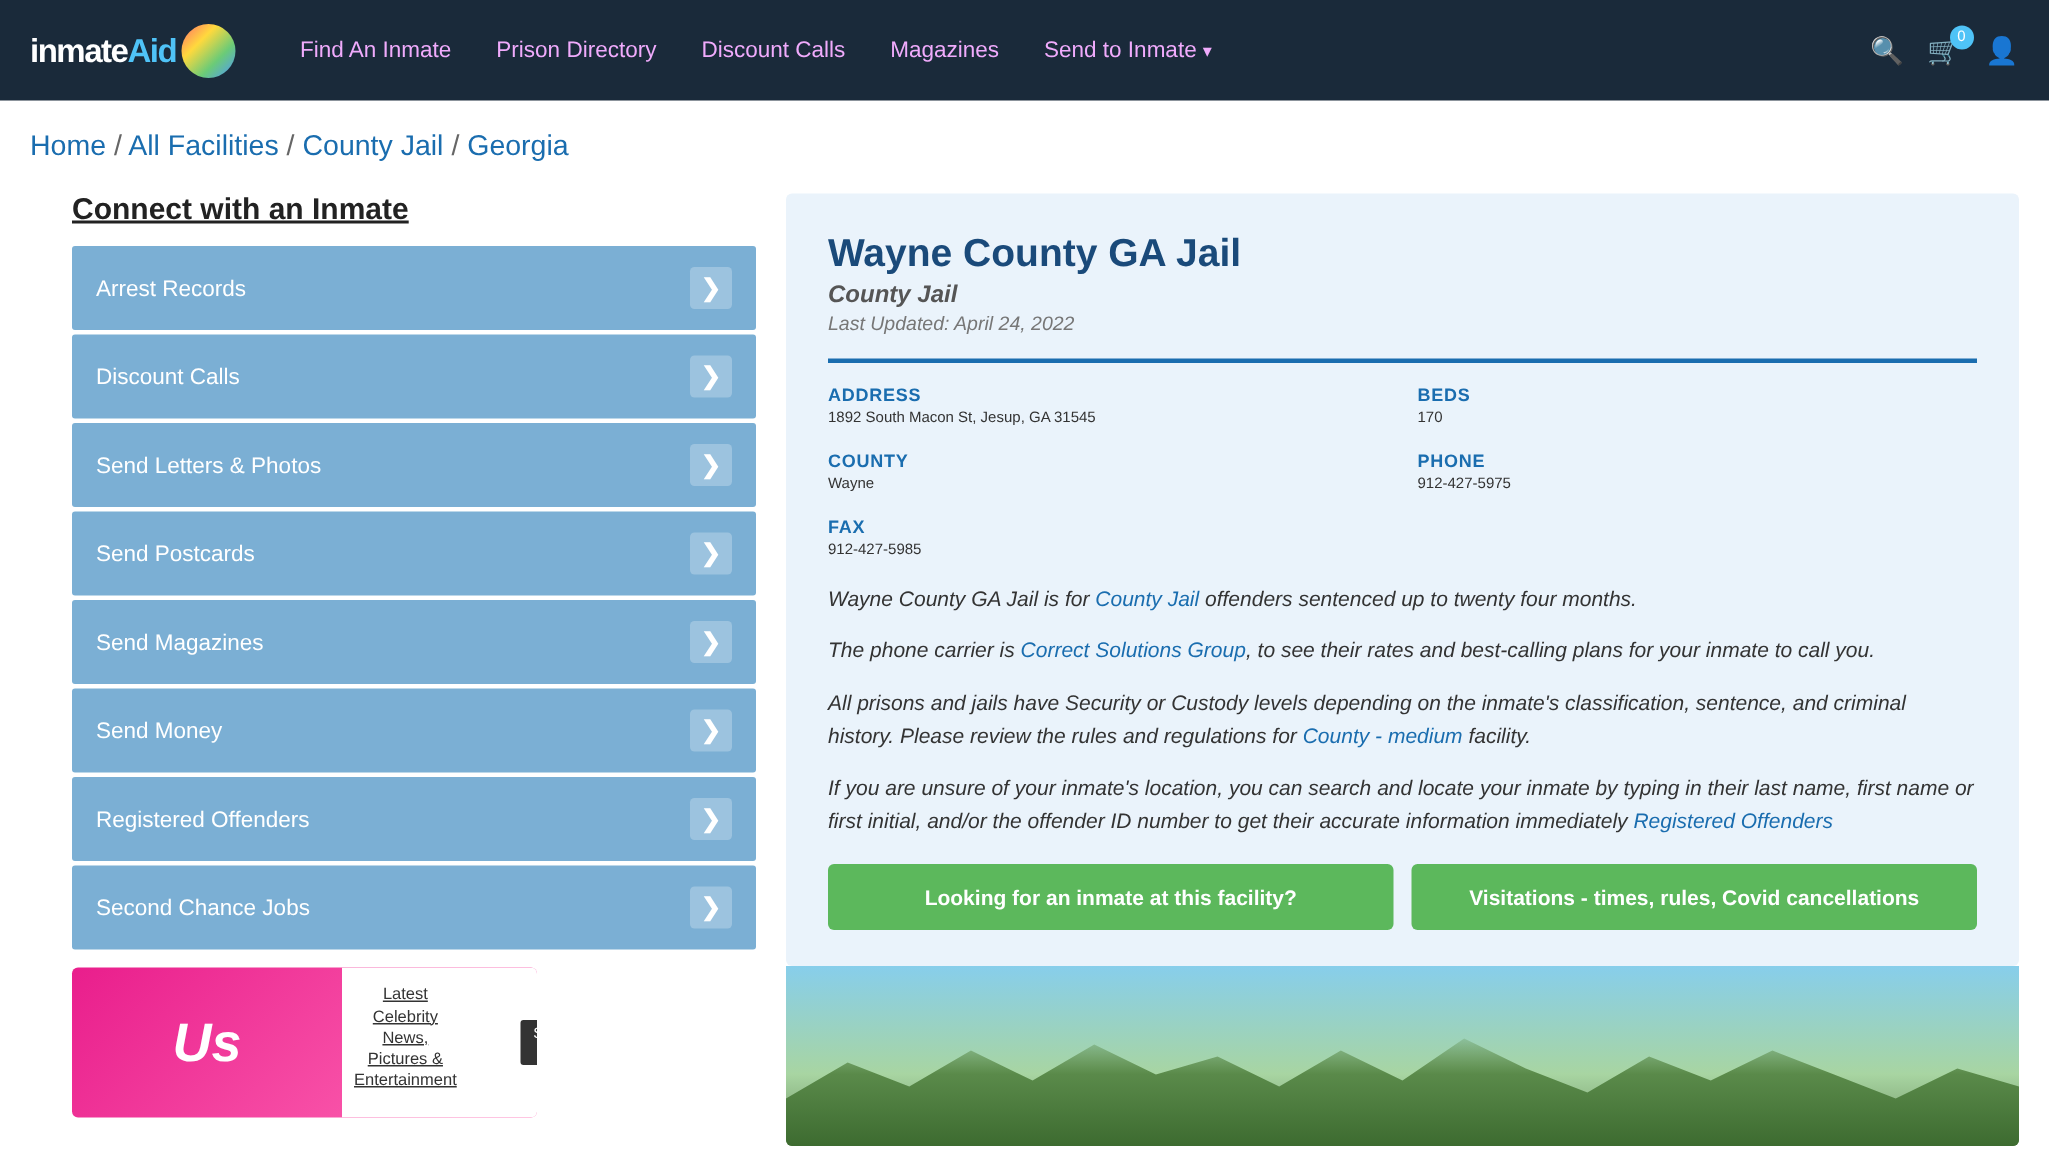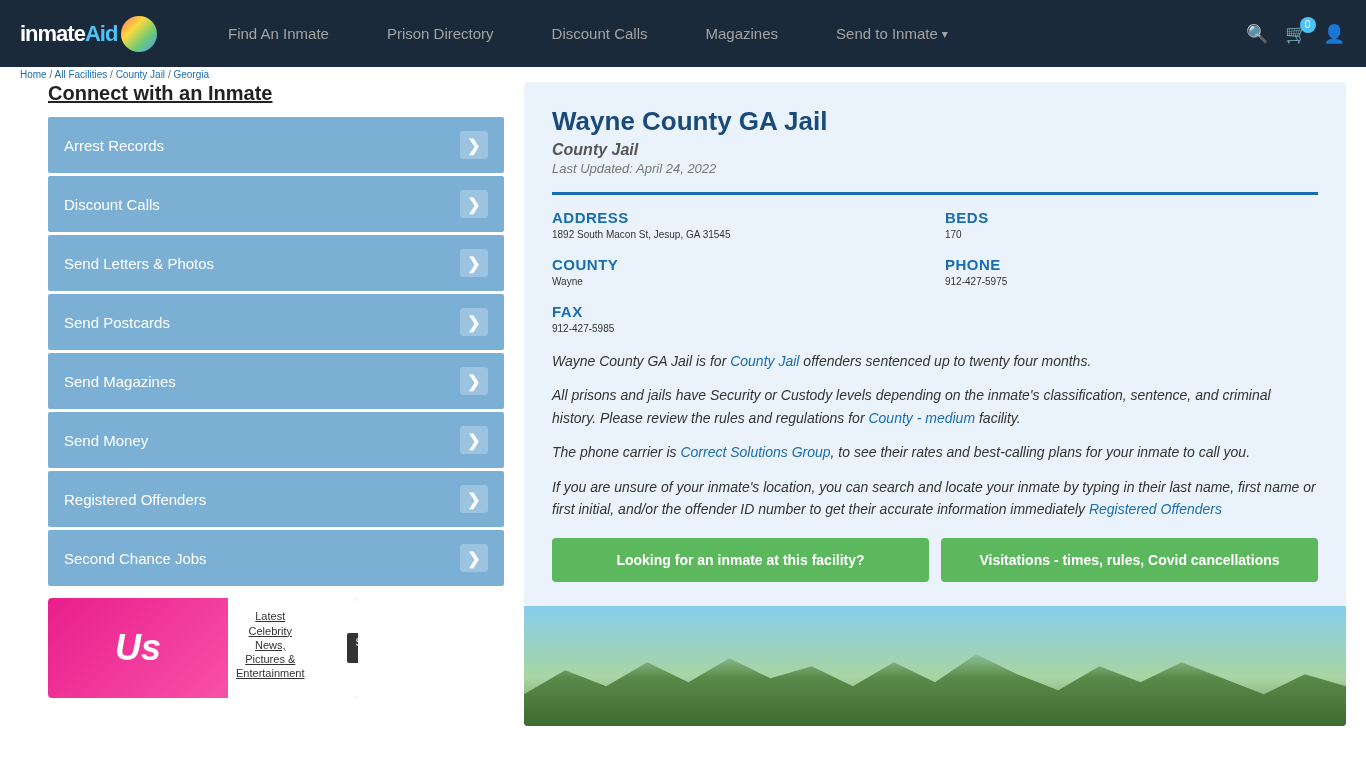--- a/index.html
+++ b/index.html
@@ -28,45 +28,44 @@
     .logo-text span { color: #4fc3f7; }
     .logo-icon {
       width: 36px; height: 36px;
       background: linear-gradient(135deg, #ff6b6b, #ffd93d, #6bcb77, #4d96ff);
       border-radius: 50%;
       margin-left: 4px;
       display: inline-block;
     }
     nav { display: flex; align-items: center; gap: 30px; flex: 1; }
     .nav-link {
-      color: #a3a3a3;
+      color: #f0abfc;
       text-decoration: none;
       font-size: 15px;
       white-space: nowrap;
       cursor: pointer;
-      margin-left: 28px;
     }
     .nav-dropdown { display: flex; align-items: center; gap: 4px; }
     .header-icons { display: flex; align-items: center; gap: 16px; margin-left: auto; }
     .header-icon { color: #ccc; font-size: 18px; cursor: pointer; position: relative; }
     .cart-badge {
       position: absolute;
       top: -6px; right: -8px;
       background: #4fc3f7;
       color: #fff;
       border-radius: 50%;
       width: 16px; height: 16px;
       font-size: 10px;
       display: flex; align-items: center; justify-content: center;
     }
 
     
     .breadcrumb {
-      padding: 2px 20px;
-      font-size: 10px;
+      padding: 20px 20px;
+      font-size: 19px;
     }
     .breadcrumb a { color: #1a6daf; text-decoration: none; }
     .breadcrumb span { color: #666; }
 
     
     .main-layout {
       display: flex;
       padding: 0 20px 20px 20px;
       gap: 20px;
       max-width: 1366px;
@@ -178,21 +177,21 @@
     }
     .info-grid {
       border-top: 3px solid #1a6daf;
       padding-top: 14px;
       display: grid;
       grid-template-columns: 1fr 1fr;
       gap: 16px 20px;
       margin-bottom: 16px;
     }
     .info-label {
-      font-size: 15px;
+      font-size: 12px;
       font-weight: bold;
       color: #1a6daf;
       letter-spacing: 0.5px;
       margin-bottom: 3px;
     }
     .info-value {
       font-size: 10px;
       color: #333;
     }
     .description-section { margin-top: 8px; }
@@ -355,24 +354,24 @@
           <div class="info-label">FAX</div>
           <div class="info-value">912-427-5985</div>
         </div>
       </div>
 
       <div class="description-section">
         <p class="desc-para">
           Wayne County GA Jail is for <a href="#">County Jail</a> offenders sentenced up to twenty four months.
         </p>
         <p class="desc-para">
-          All prisons and jails have Security or Custody levels depending on the inmate's classification, sentence, and criminal history. Please review the rules and regulations for <a href="#">County - medium</a> facility.
+          The phone carrier is <a href="#">Correct Solutions Group</a>, to see their rates and best-calling plans for your inmate to call you.
         </p>
         <p class="desc-para">
-          The phone carrier is <a href="#">Correct Solutions Group</a>, to see their rates and best-calling plans for your inmate to call you.
+          All prisons and jails have Security or Custody levels depending on the inmate's classification, sentence, and criminal history. Please review the rules and regulations for <a href="#">County - medium</a> facility.
         </p>
         <p class="desc-para">
           If you are unsure of your inmate's location, you can search and locate your inmate by typing in their last name, first name or first initial, and/or the offender ID number to get their accurate information immediately <a href="#">Registered Offenders</a>
         </p>
       </div>
 
       <div class="action-buttons">
         <button class="action-btn">Looking for an inmate at this facility?</button>
         <button class="action-btn">Visitations - times, rules, Covid cancellations</button>
       </div>

